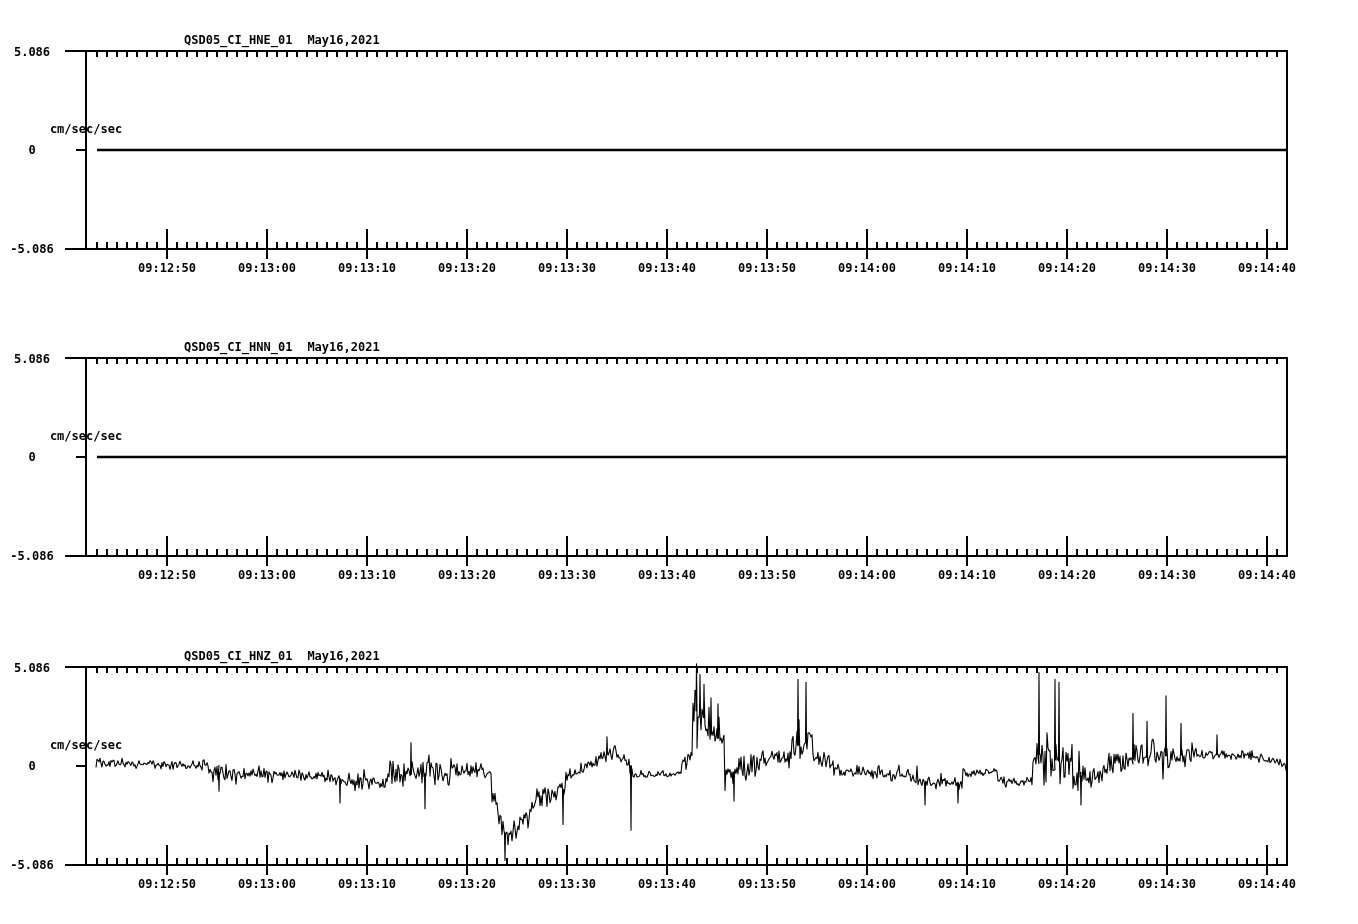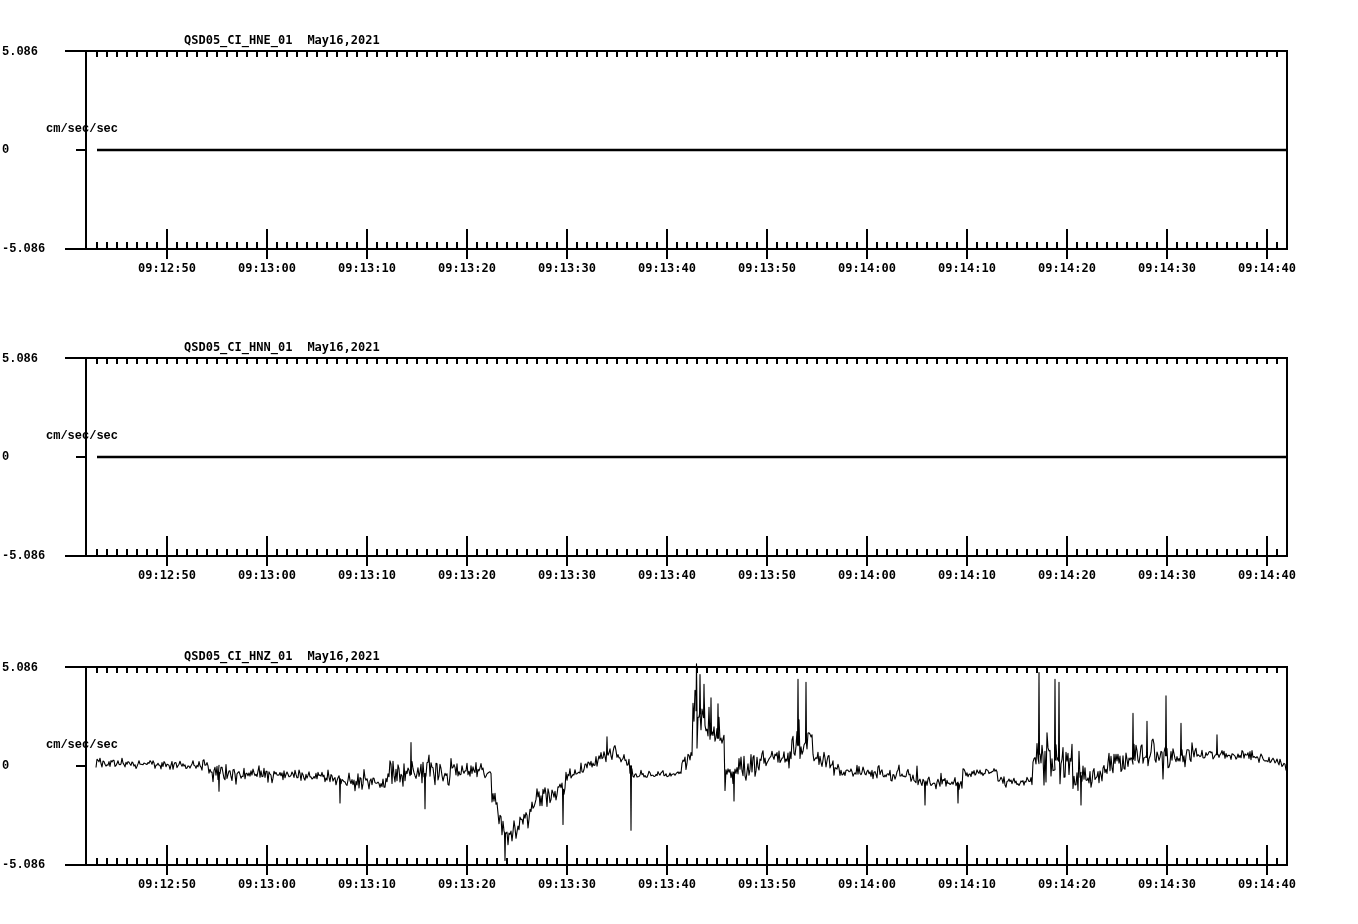--- a/index.html
+++ b/index.html
@@ -6,21 +6,21 @@
   #viewport{
     position:relative;width:1358px;height:924px;background:#ffffff;
     font-family:"DejaVu Sans Mono","Liberation Mono",monospace;color:#000;
     overflow:hidden;
   }
   #plot-svg{position:absolute;left:0;top:0;}
   .lbl{
     position:absolute;font-weight:bold;font-size:12px;line-height:14px;
     white-space:pre;letter-spacing:0;
   }
-  .r{text-align:left;font-family:Liberation Mono, monospace;}
+  .r{text-align:center;}
   .c{text-align:center;}
   .title{left:184px;}
   .tgap{display:inline-block;width:15px;}
   .ylab{left:3px;width:80px;margin-left:43px;}
   .yt{left:2px;width:60px;}
   section.plot{position:absolute;inset:0;pointer-events:none;}
 </style>
 </head>
 <body>
 

